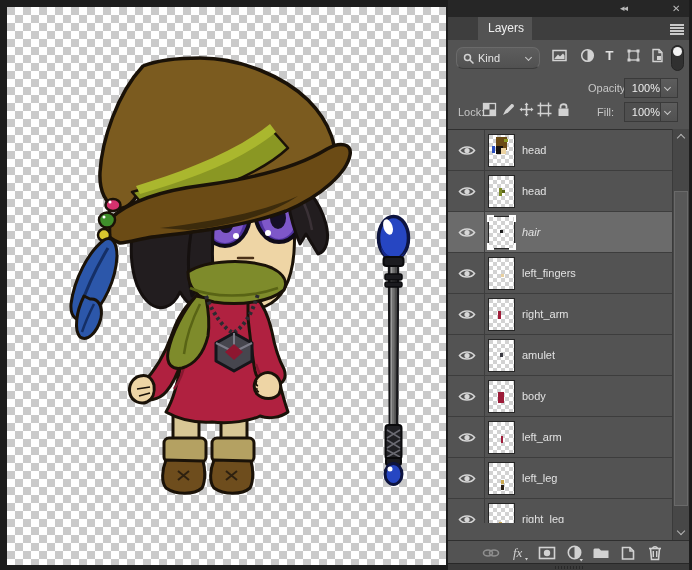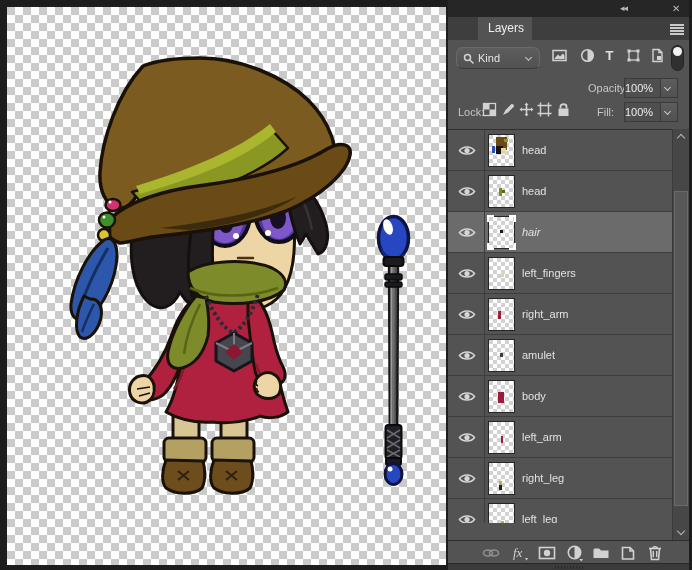--- a/index.html
+++ b/index.html
@@ -39,21 +39,21 @@
   .ficon { position:absolute; top:8px; width:15px; height:15px; cursor:pointer; }
   #toggle-pill { position:absolute; left:223px; top:5px; width:13px; height:26px; border-radius:7px;
     background:#303030; border:1px solid #242424; cursor:pointer; }
   #toggle-pill .knob { position:absolute; left:1px; top:1px; width:9px; height:9px; border-radius:50%; background:#f2f2f2; }
 
   #blend-dd { left:8px; top:38px; width:124px; height:20px; line-height:18px; }
   #blend-dd .lbl { position:absolute; left:8px; top:0; }
   #blend-dd .chev { position:absolute; right:8px; top:6px; }
   .small-label { position:absolute; color:#c6c6c6; }
   .valbox { position:absolute; width:37px; height:20px; background:#4f4f4f; border:1px solid #3a3a3a;
-    color:#ececec; text-align:left; line-height:18px; }
+    color:#ececec; text-align:right; line-height:18px; }
   .valdrop { position:absolute; width:17px; height:20px; background:linear-gradient(#5d5d5d,#515151);
     border:1px solid #3a3a3a; border-left:none; cursor:pointer; }
   .valdrop .chev { position:absolute; left:4px; top:6px; }
   #opacity-label { left:140px; top:42px; }
   #opacity-val { left:176px; top:38px; } #opacity-drop { left:213px; top:38px; }
   #lock-label { left:10px; top:66px; }
   .lockicon { position:absolute; top:62px; width:15px; height:15px; cursor:pointer; }
   #fill-label { left:149px; top:66px; }
   #fill-val { left:176px; top:62px; } #fill-drop { left:213px; top:62px; }
 
@@ -411,38 +411,38 @@
   </div>
         <div class="layer-row">
     <div class="eye-col">
       <svg width="18" height="11" viewBox="0 0 18 11">
         <path d="M1.5 5.5 C5 0.8 13 0.8 16.5 5.5 C13 10.2 5 10.2 1.5 5.5 Z" fill="none" stroke="#d6d6d6" stroke-width="1.6"></path>
         <circle cx="9" cy="5.5" r="2.6" fill="#d6d6d6"></circle>
       </svg>
     </div>
     <div class="thumb">
 
+    <div class="sprite" style="left: 46%; top: 56%; width: 12%; height: 12%; background: rgb(202, 168, 78);"></div>
+            <div class="sprite" style="left: 46%; top: 70%; width: 12%; height: 16%; background: rgb(42, 32, 21);"></div>
+          </div>
+    <span class="layer-label">left_leg</span>
+  </div>
+        <div class="layer-row">
+    <div class="eye-col">
+      <svg width="18" height="11" viewBox="0 0 18 11">
+        <path d="M1.5 5.5 C5 0.8 13 0.8 16.5 5.5 C13 10.2 5 10.2 1.5 5.5 Z" fill="none" stroke="#d6d6d6" stroke-width="1.6"></path>
+        <circle cx="9" cy="5.5" r="2.6" fill="#d6d6d6"></circle>
+      </svg>
+    </div>
+    <div class="thumb">
+
     <div class="sprite" style="left: 40%; top: 58%; width: 12%; height: 12%; background: rgb(202, 168, 78);"></div>
             <div class="sprite" style="left: 40%; top: 72%; width: 12%; height: 14%; background: rgb(42, 32, 21);"></div>
           </div>
     <span class="layer-label">right_leg</span>
-  </div>
-        <div class="layer-row">
-    <div class="eye-col">
-      <svg width="18" height="11" viewBox="0 0 18 11">
-        <path d="M1.5 5.5 C5 0.8 13 0.8 16.5 5.5 C13 10.2 5 10.2 1.5 5.5 Z" fill="none" stroke="#d6d6d6" stroke-width="1.6"></path>
-        <circle cx="9" cy="5.5" r="2.6" fill="#d6d6d6"></circle>
-      </svg>
-    </div>
-    <div class="thumb">
-
-    <div class="sprite" style="left: 46%; top: 56%; width: 12%; height: 12%; background: rgb(202, 168, 78);"></div>
-            <div class="sprite" style="left: 46%; top: 70%; width: 12%; height: 16%; background: rgb(42, 32, 21);"></div>
-          </div>
-    <span class="layer-label">left_leg</span>
   </div>
       </div>
 
     <div id="scrollbar">
       <div id="sb-up" class="sb-arrow"></div>
       <div id="sb-thumb"></div>
       <div id="sb-down" class="sb-arrow"></div>
     </div>
 
     <div id="footer">

